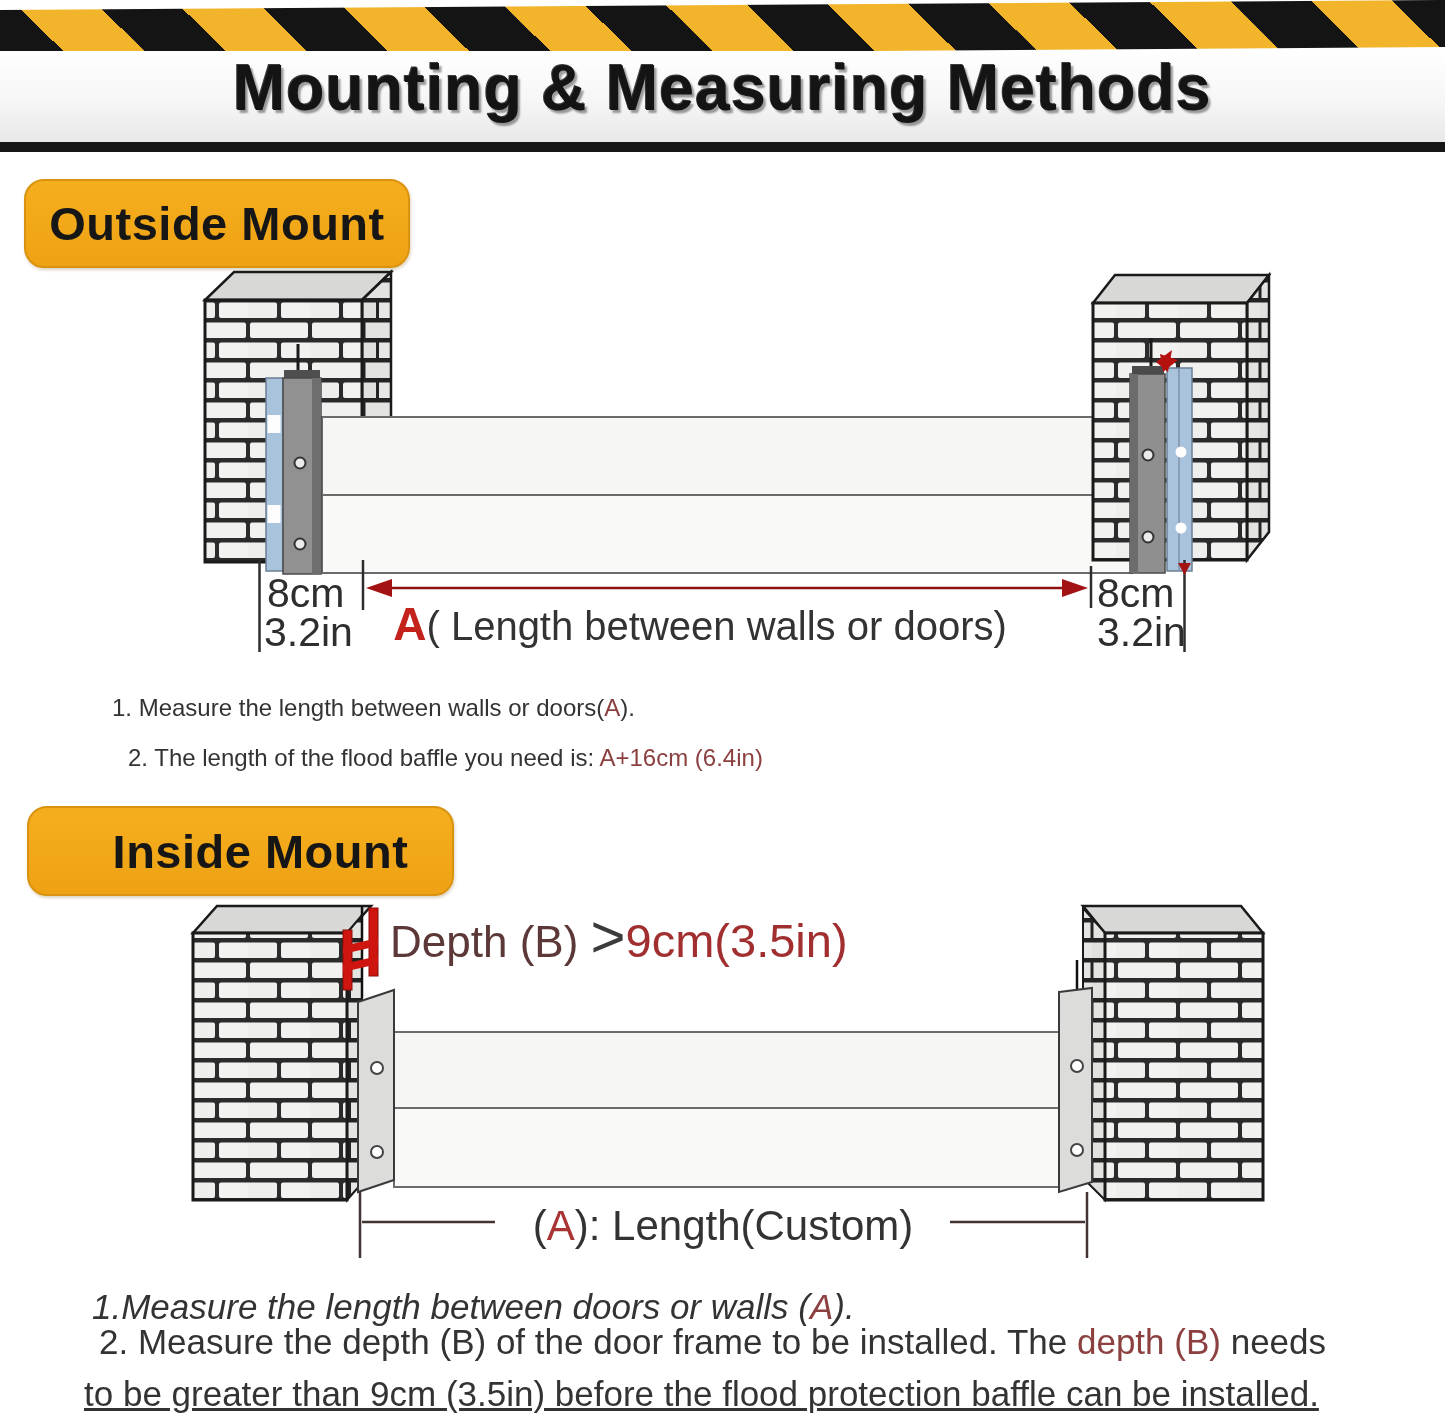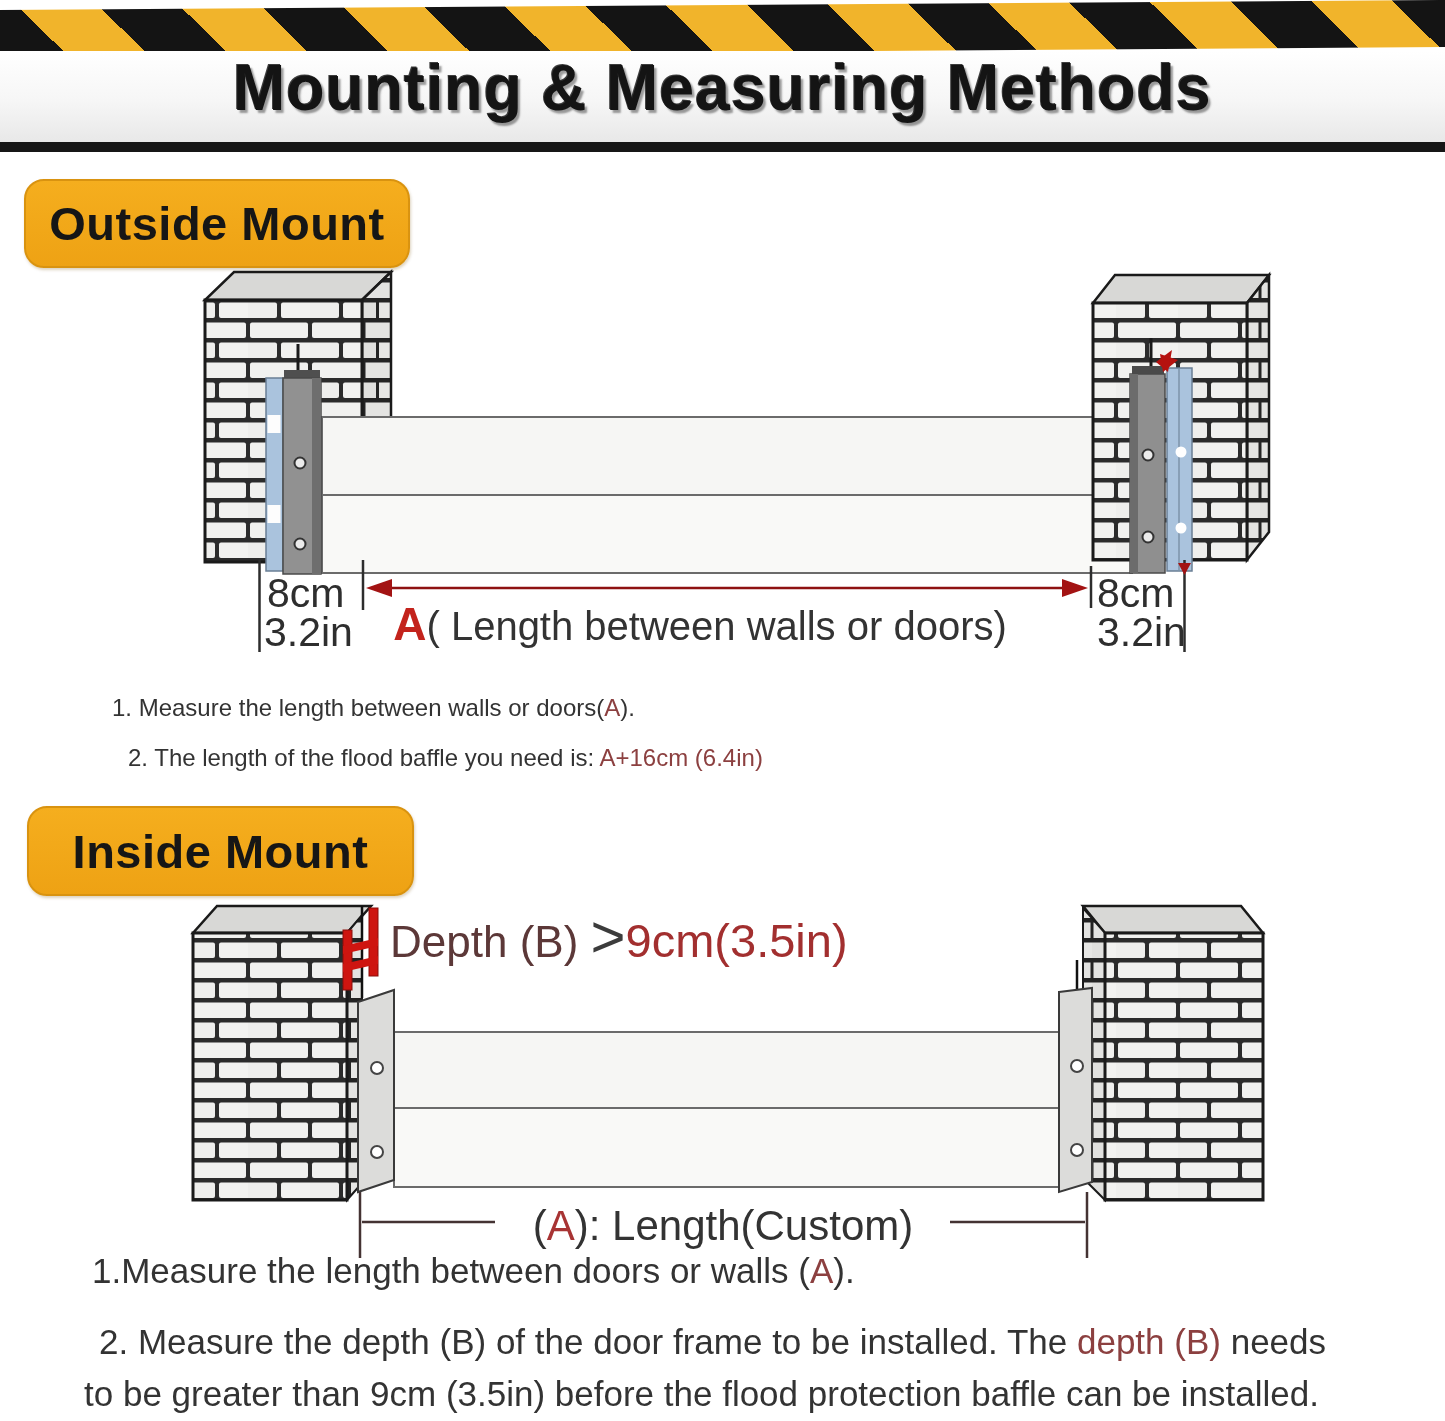--- a/index.html
+++ b/index.html
@@ -26,30 +26,30 @@
   .header-bar{position:absolute;left:0;top:142px;width:1445px;height:10px;background:#161616;}
   
   .badge{
     position:absolute;background:linear-gradient(180deg,#f5ae1e,#eea214);
     border:2px solid #d99310;border-radius:20px;color:#161616;
     display:flex;align-items:center;justify-content:center;
     font-size:47px;font-weight:bold;letter-spacing:0.5px;
     box-shadow:1px 2px 3px rgba(120,80,0,0.25);
   }
   .badge-outside{left:24px;top:179px;width:382px;height:85px;}
-  .badge-inside{left:27px;top:806px;width:383px;height:86px;}
+  .badge-inside{left:27px;top:806px;width:383px;height:86px;padding-left:40px;}
   
   .instr{position:absolute;font-size:24px;color:#333;white-space:nowrap;}
   .instr-b{font-size:35px;}
   .c-maroon{color:#8c4040;}
   #os-step1{left:112px;top:694px;}
   #os-step2{left:112px;top:744px;margin-left:16px;}
-  #is-step1{left:92px;top:1251px;}
+  #is-step1{left:92px;top:1287px;font-style:italic;}
   #is-step2a{left:99px;top:1322px;text-align:right;}
-  #is-step2b{left:84px;top:1374px;}
+  #is-step2b{left:84px;top:1374px;text-decoration:underline;}
   
   .diagram-svg{position:absolute;left:0;top:0;}
   .dim-text{fill:#2e2e2e;font-family:"Liberation Sans","DejaVu Sans",sans-serif;}
 </style>
 </head>
 <body>
 
 <div>
   <div class="hazard-tape"></div>
   <div class="title-band">

